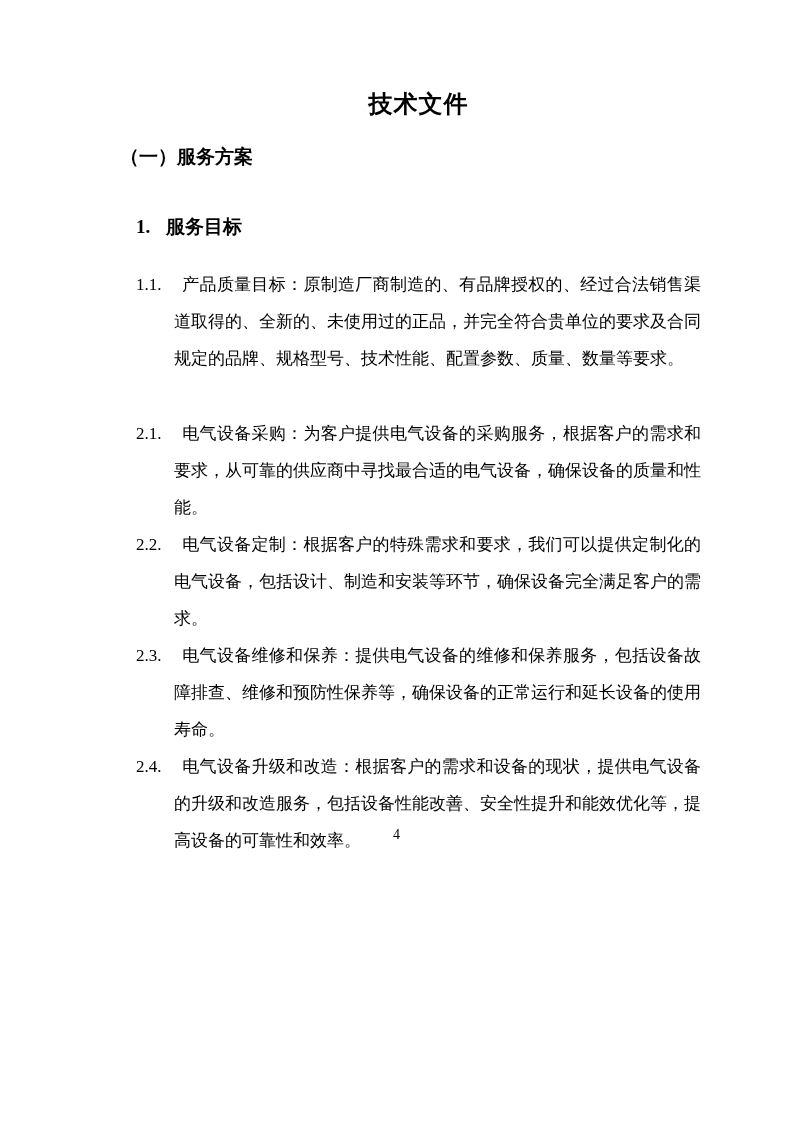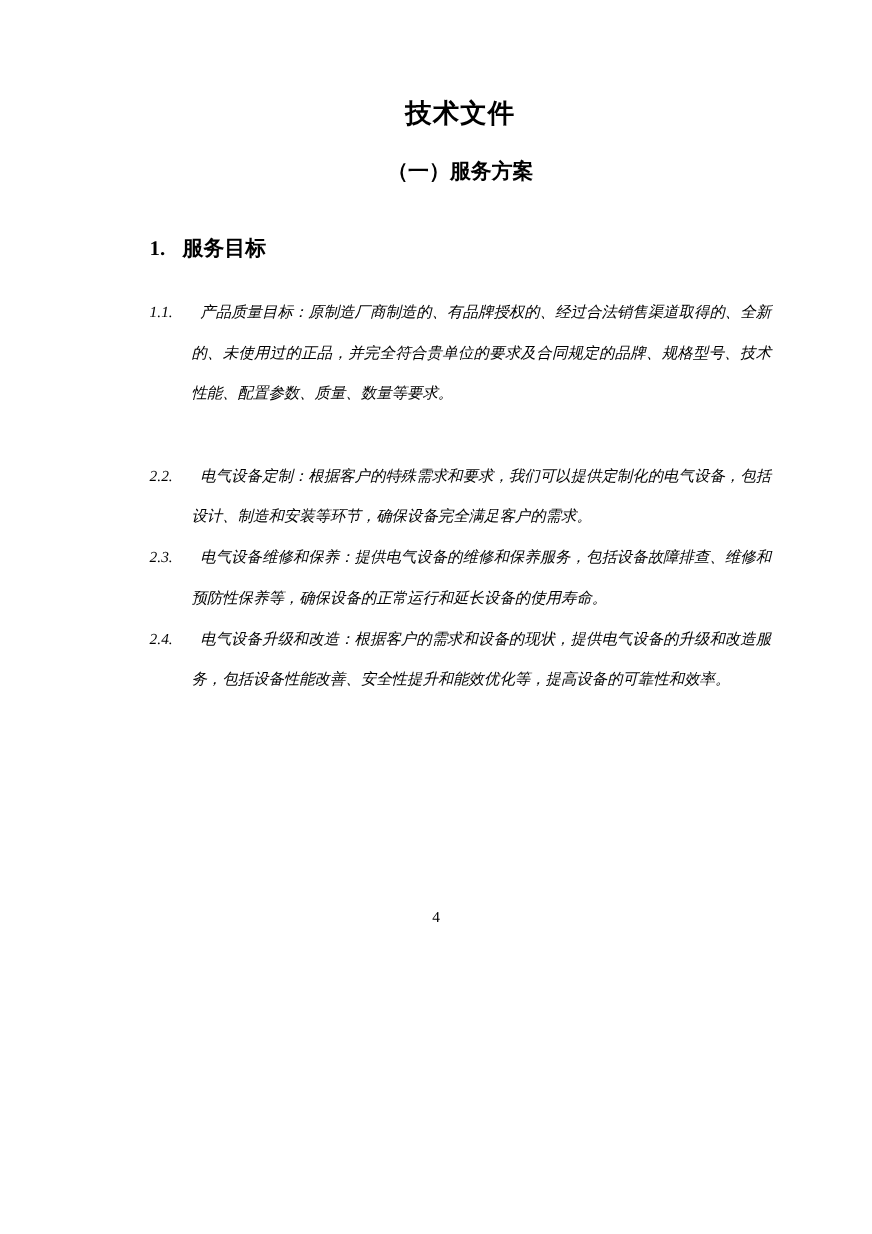--- a/index.html
+++ b/index.html
@@ -22,46 +22,44 @@
   .doc-title {
     margin: 0 0 24px 0;
     text-align: center;
     font-size: 24px;
     line-height: 32px;
     font-weight: bold;
     letter-spacing: 1px;
   }
   .doc-subtitle {
     margin: 0 0 42px 0;
-    text-align: center;
     font-size: 19px;
     line-height: 26px;
     font-weight: bold;
   }
   .section { margin: 16px; }
   .section + .section { margin-top: 38px; }
   .sec-heading {
     margin: 0 0 24px 0;
     font-size: 19px;
     line-height: 30px;
     font-weight: bold;
   }
   .sec-heading .num {
     display: inline-block;
     min-width: 30px;
     font-weight: bold;
   }
   .item {
     margin: 0;
-    font-size: 14px;
+    font-size: 17px;
     line-height: 37px;
     text-align: justify;
     padding-left: 38px;
     text-indent: -38px;
-    font-style: italic;
   }
   .item .num {
     display: inline-block;
     min-width: 46px;
     text-indent: 0;
   }
   .page-number {
     position: absolute;
     left: 0;
     bottom: 62px;
@@ -84,20 +82,23 @@
     <h3 class="sec-heading">
       <span class="num">1.</span><span>服务目标</span>
     </h3>
     <p class="item">
       <span class="num">1.1.</span><span>产品质量目标：原制造厂商制造的、有品牌授权的、经过合法销售渠道取得的、全新的、未使用过的正品，并完全符合贵单位的要求及合同规定的品牌、规格型号、技术性能、配置参数、质量、数量等要求。</span>
     </p>
   </div>
 
   <div class="section">
     <p class="item">
+      <span class="num">2.1.</span><span>电气设备采购：为客户提供电气设备的采购服务，根据客户的需求和要求，从可靠的供应商中寻找最合适的电气设备，确保设备的质量和性能。</span>
+    </p>
+    <p class="item">
       <span class="num">2.2.</span><span>电气设备定制：根据客户的特殊需求和要求，我们可以提供定制化的电气设备，包括设计、制造和安装等环节，确保设备完全满足客户的需求。</span>
     </p>
     <p class="item">
       <span class="num">2.3.</span><span>电气设备维修和保养：提供电气设备的维修和保养服务，包括设备故障排查、维修和预防性保养等，确保设备的正常运行和延长设备的使用寿命。</span>
     </p>
     <p class="item">
       <span class="num">2.4.</span><span>电气设备升级和改造：根据客户的需求和设备的现状，提供电气设备的升级和改造服务，包括设备性能改善、安全性提升和能效优化等，提高设备的可靠性和效率。</span>
     </p>
   </div>
 

